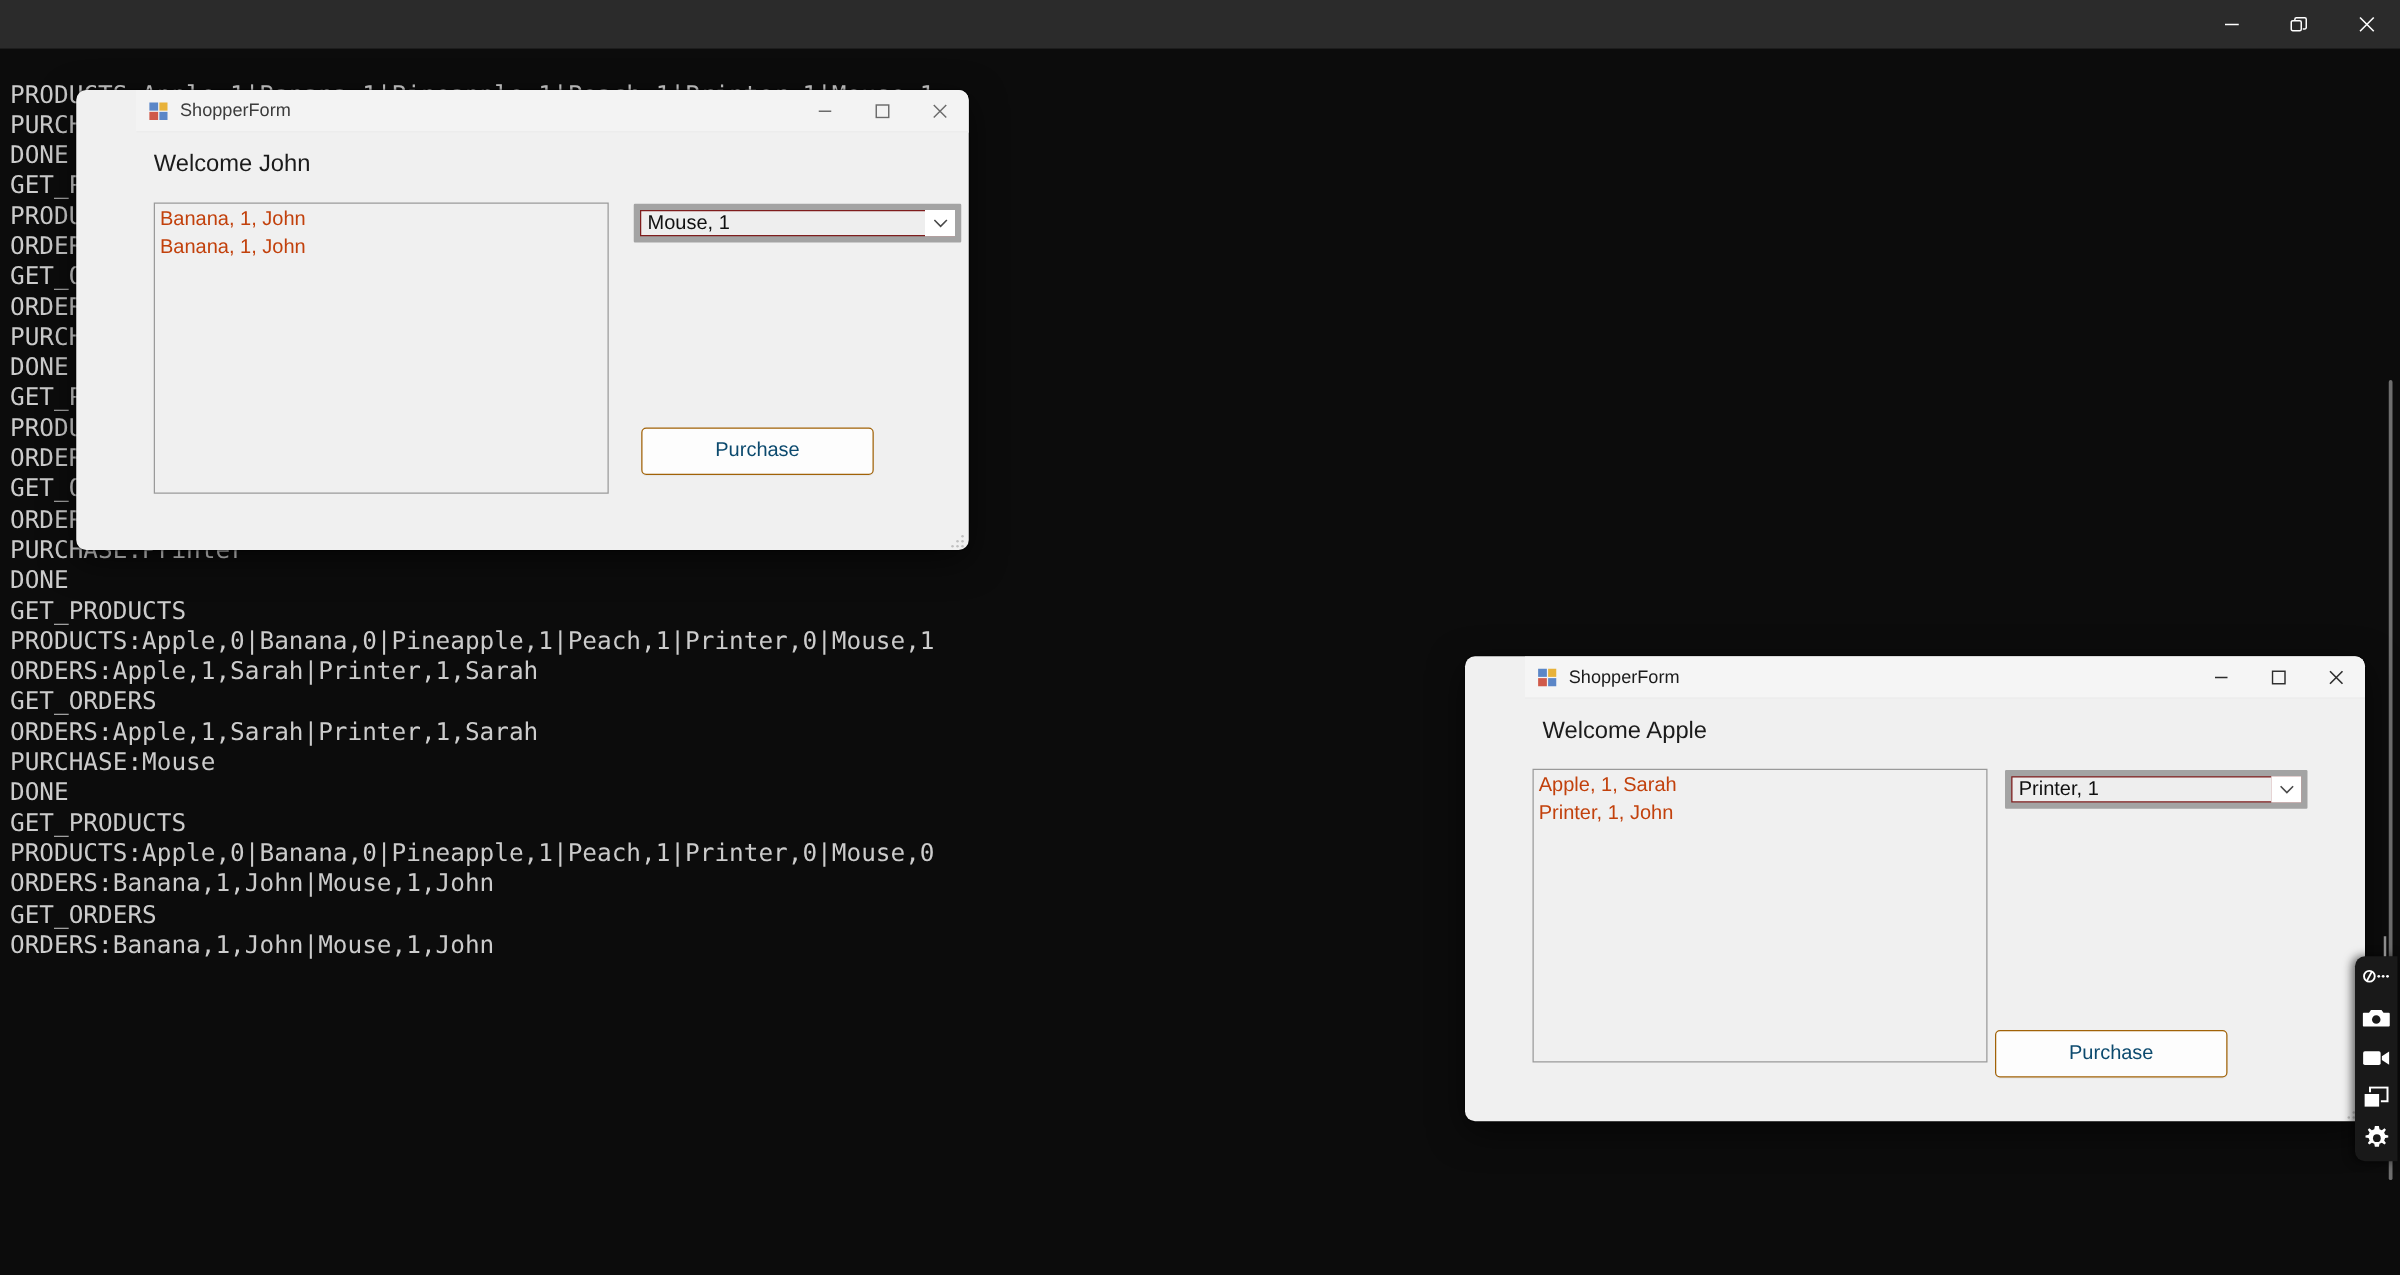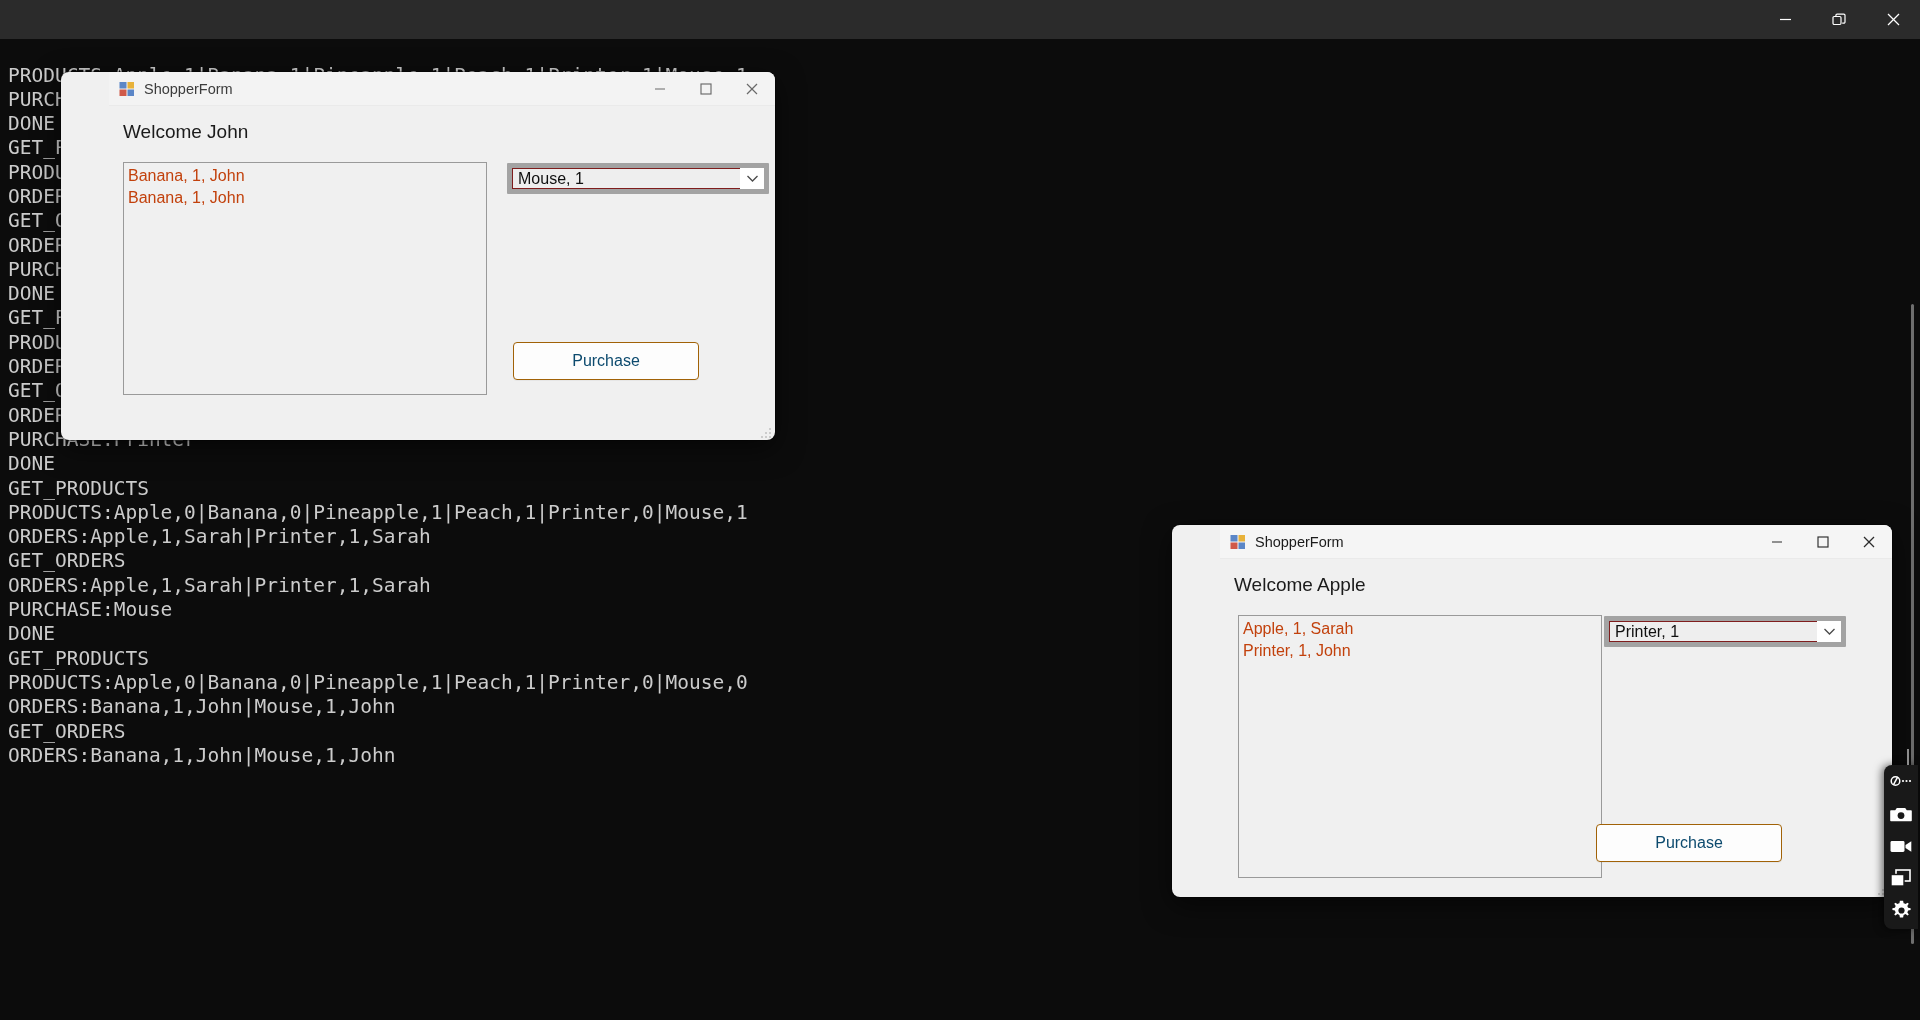--- a/index.html
+++ b/index.html
@@ -417,21 +417,21 @@
               <line x1="1" y1="1" x2="11" y2="11" stroke="#2c2c2c" stroke-width="1.3"></line>
               <line x1="11" y1="1" x2="1" y2="11" stroke="#2c2c2c" stroke-width="1.3"></line>
             </svg>
         </div>
       </div>
     </div>
 
     <div class="wf-body" style="height:339px;">
       <div class="welcome" style="left:14px; top:15px;">Welcome Apple</div>
 
-      <div class="listbox" style="left:18px; top:56px; width:364px; height:263px;">
+      <div class="listbox" style="left:6px; top:56px; width:364px; height:235px;">
         <div class="li">Apple, 1, Sarah</div>
         <div class="li">Printer, 1, John</div>
       </div>
 
       <div class="combobox" style="left:384px; top:57px; width:242px; height:31px;">
         <div class="combo-text">Printer, 1</div>
         <div class="combo-arrow">
           <svg width="13" height="9" viewBox="0 0 13 9">
               <polyline points="1.5,2 6.5,7 11.5,2" fill="none" stroke="#4a4a4a" stroke-width="1.3"></polyline>
             </svg>

